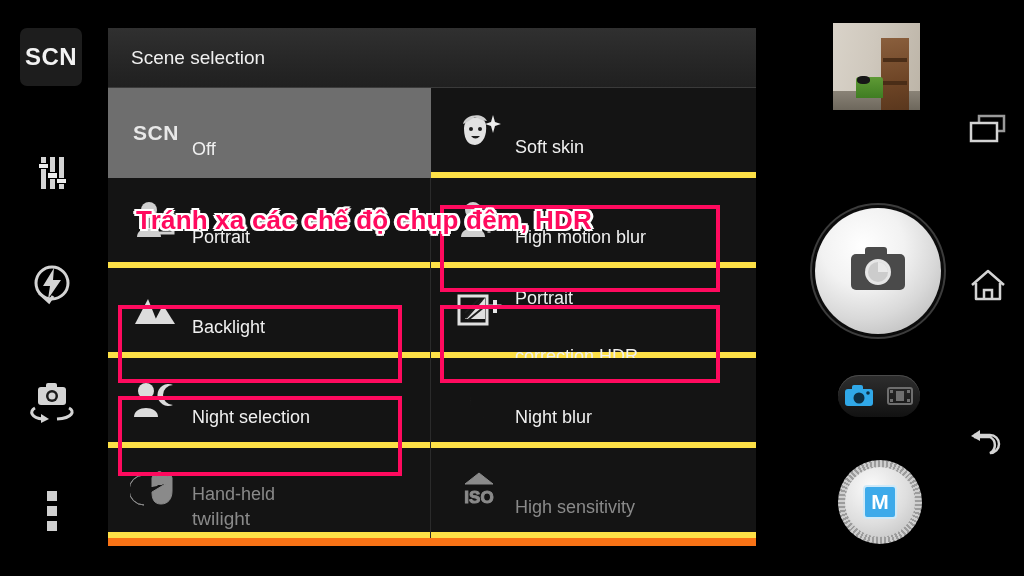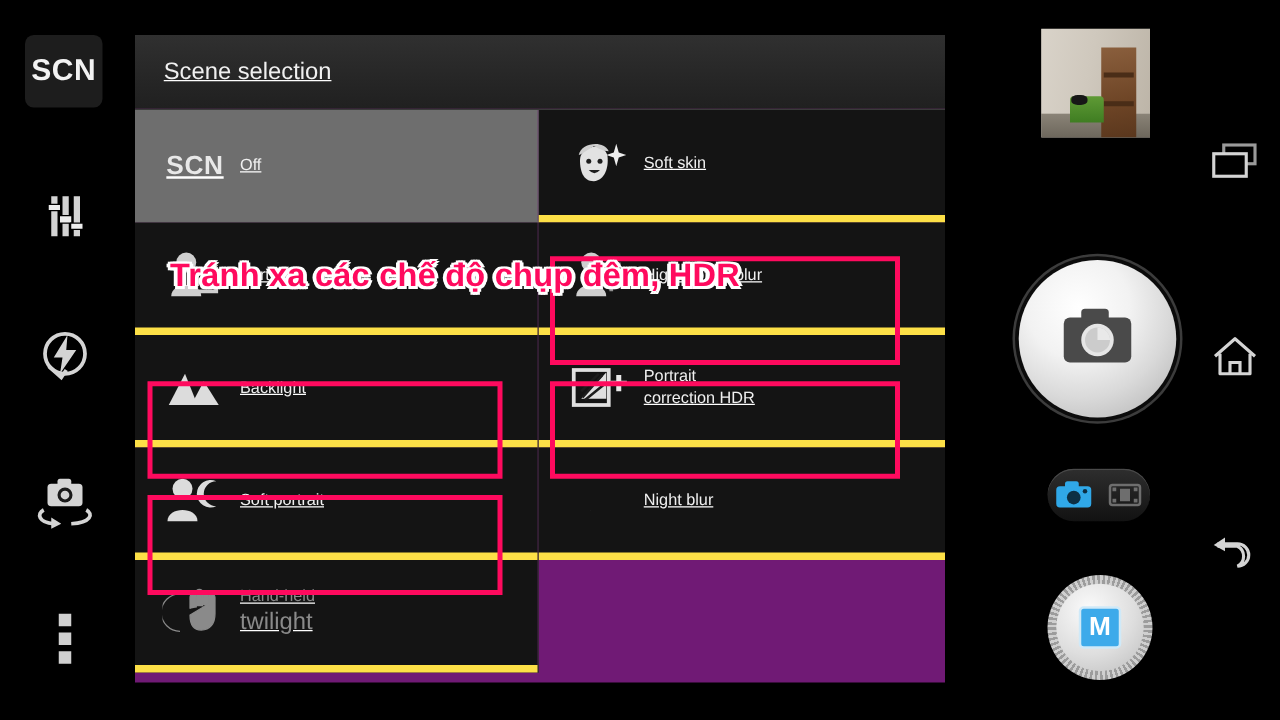--- a/index.html
+++ b/index.html
@@ -49,23 +49,22 @@
   }
   .side-icon svg { display: block; }
 
   
   #scene-panel {
     position: absolute;
     left: 108px;
     top: 28px;
     width: 648px;
     height: 518px;
-    background: #701a75;
+    background: #f97316;
     z-index: 10;
-    text-decoration: underline;
   }
   #panel-title-bar {
     height: 60px;
     background: linear-gradient(to bottom, #303030 0%, #262626 60%, #202020 100%);
     border-bottom: 1px solid #3a3a3a;
     display: flex;
     align-items: center;
     padding-left: 23px;
     box-sizing: border-box;
   }
@@ -103,21 +102,21 @@
   .cell-icon {
     width: 52px;
     min-width: 52px;
     height: 46px;
     display: flex;
     align-items: center;
     justify-content: center;
     margin-right: 10px;
   }
   .cell-texts { display: flex; flex-direction: column; line-height: 1.3; }
-  .cell-label { font-size: 13px; color: #f0f0f0; }
+  .cell-label { font-size: 18px; color: #f0f0f0; margin-top: 35px; }
   .cell-sub { font-size: 19px; color: #bdbdbd; }
   .scn-cell-icon {
     font-size: 21px; font-weight: bold; color: #e8e8e8; letter-spacing: 0.5px;
   }
 
   
   .hl-box {
     position: absolute;
     border: 4px solid #ff0a5e;
     box-sizing: border-box;
@@ -388,21 +387,21 @@
 
     <div class="grid-cell">
       <span class="cell-icon">
         <svg width="50" height="42" viewBox="0 0 50 42">
           <circle cx="15" cy="12" r="8" fill="#dcdcdc"></circle>
           <path d="M3 38 C3 26, 27 26, 27 38 Z" fill="#dcdcdc"></path>
           <path d="M42 6 A11 11 0 1 0 42 26 A8.5 8.5 0 1 1 42 6 Z" fill="#dcdcdc"></path>
         </svg>
       </span>
       <span class="cell-texts">
-        <span class="cell-label">Soft portrait</span>
+        <span class="cell-label">Night selection</span>
       </span>
     </div>
     <div class="col-divider"></div>
     <div class="grid-cell">
       <span class="cell-icon">
         <svg width="42" height="42" viewBox="0 0 42 42">
           <path d="M30 3 A17.5 17.5 0 1 0 30 39 A14 14 0 1 1 30 3 Z" fill="#dcdcdc"></path>
         </svg>
       </span>
       <span class="cell-texts">
@@ -416,20 +415,31 @@
           <path d="M14 6 A14 14 0 1 0 14 36 A11 11 0 1 1 14 6 Z" fill="#9a9a9a"></path>
           <path d="M22 18 v-9 a2.5 2.5 0 0 1 5 0 v8 m0 -1 v-11 a2.5 2.5 0 0 1 5 0 v11 m0 -1 v-9 a2.5 2.5 0 0 1 5 0 v10 m0 -2 v-5 a2.5 2.5 0 0 1 5 0 v13 c0 8 -4 13 -11 13 c-7 0 -9 -5 -9 -12 z" fill="#9a9a9a"></path>
         </svg>
       </span>
       <span class="cell-texts">
         <span class="cell-label">Hand-held</span>
         <span class="cell-sub">twilight</span>
       </span>
     </div>
     <div class="col-divider"></div>
+    <div class="grid-cell dim">
+      <span class="cell-icon">
+        <svg width="48" height="40" viewBox="0 0 48 40">
+          <path d="M10 14 L24 3 L38 14 Z" fill="#8a8a8a"></path>
+          <text x="24" y="33" font-family="Liberation Sans, sans-serif" font-size="17" font-weight="bold" fill="#8a8a8a" text-anchor="middle">ISO</text>
+        </svg>
+      </span>
+      <span class="cell-texts">
+        <span class="cell-label">High sensitivity</span>
+      </span>
+    </div>
 
   </div>
 
   <div class="hl-box" style="left:332px; top:177px; width:280px; height:87px;"></div>
   <div class="hl-box" style="left:10px;  top:277px; width:284px; height:78px;"></div>
   <div class="hl-box" style="left:332px; top:277px; width:280px; height:78px;"></div>
   <div class="hl-box" style="left:10px;  top:368px; width:284px; height:80px;"></div>
 </div>
 
 <div id="annot-caption">Tránh xa các chế độ chụp đêm, HDR</div>

